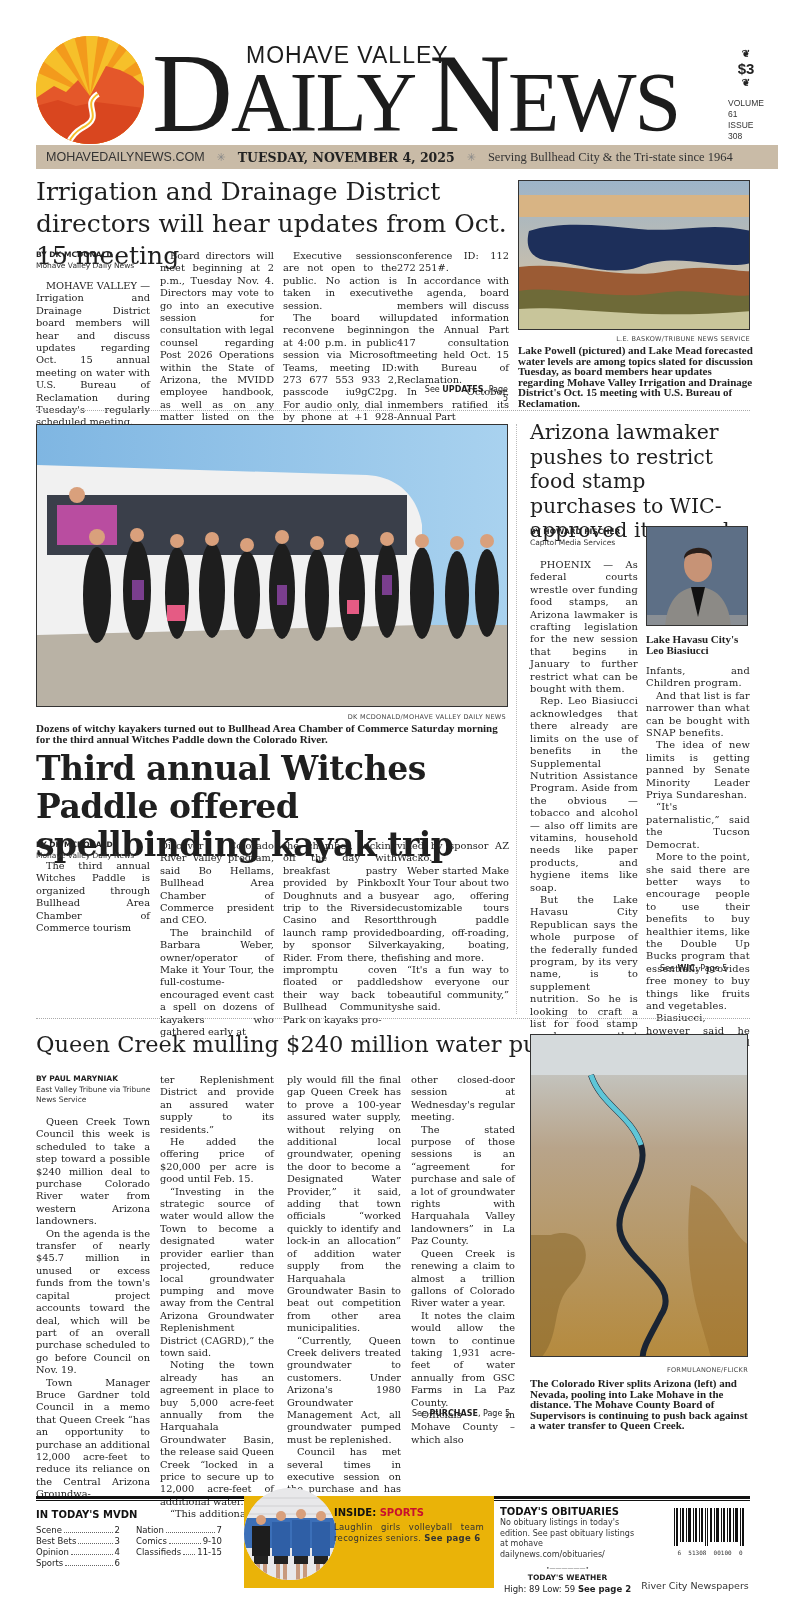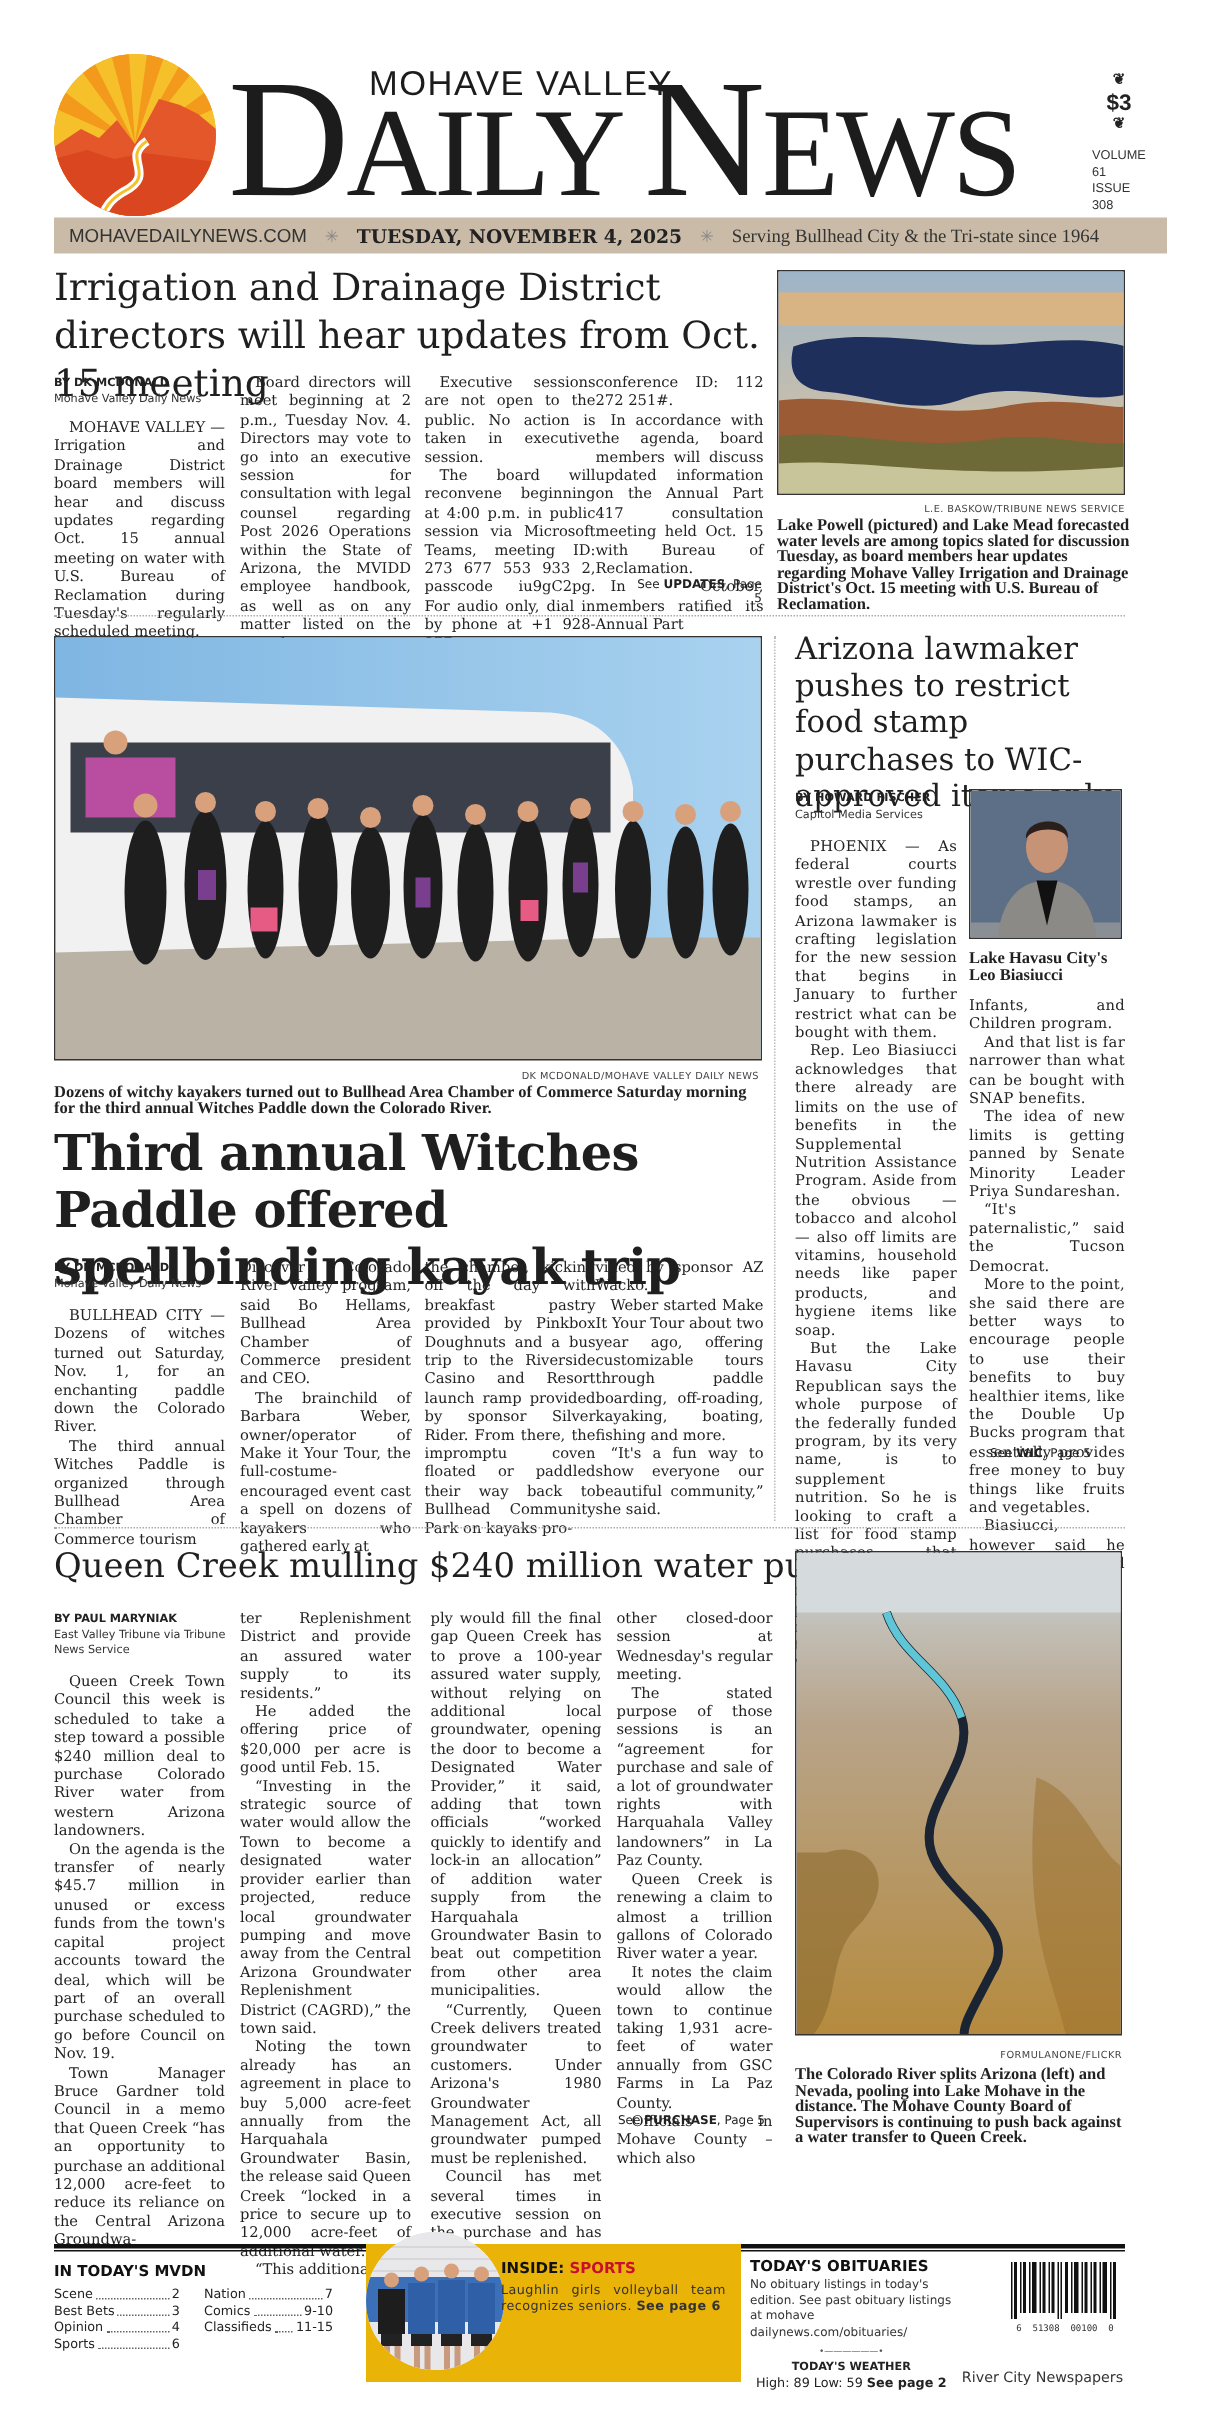--- a/index.html
+++ b/index.html
@@ -177,21 +177,20 @@
   </svg>
 </div>
 <div class="cap-credit" style="left:36px;top:713px;width:470px">DK MCDONALD/MOHAVE VALLEY DAILY NEWS</div>
 <div class="cap-text" style="left:36px;top:723px;width:472px">Dozens of witchy kayakers turned out to Bullhead Area Chamber of Commerce Saturday morning for the third annual Witches Paddle down the Colorado River.</div>
 <h1 class="abs hl" style="left:36px;top:750px;width:480px;font-size:33px;line-height:38px;font-weight:700;letter-spacing:-.5px">Third annual Witches Paddle offered spellbinding kayak trip</h1>
 <div class="abs" style="left:36px;top:840px;width:120px">
   <div class="byline">BY DK MCDONALD</div>
   <div class="byorg">Mohave Valley Daily News</div>
 </div>
 <div class="col" style="left:36px;top:860px;width:114px">
-  <p class="first">BULLHEAD CITY — Dozens of witches turned out Saturday, Nov. 1, for an enchanting paddle down the Colorado River.</p>
   <p>The third annual Witches Paddle is organized through Bullhead Area Chamber of Commerce tourism</p>
 </div>
 <div class="col" style="left:160px;top:840px;width:114px">
   <p style="text-indent:0">Discover Colorado River Valley program, said Bo Hellams, Bullhead Area Chamber of Commerce president and CEO.</p>
   <p>The brainchild of Barbara Weber, owner/operator of Make it Your Tour, the full-costume-encouraged event cast a spell on dozens of kayakers who gathered early at</p>
 </div>
 <div class="col" style="left:283px;top:840px;width:114px">
   <p style="text-indent:0">the chamber, kicking off the day with breakfast pastry provided by Pinkbox Doughnuts and a bus trip to the Riverside Casino and Resort launch ramp provided by sponsor Silver Rider. From there, the impromptu coven floated or paddled their way back to Bullhead Community Park on kayaks pro-</p>
 </div>
 <div class="col" style="left:397px;top:840px;width:112px">

